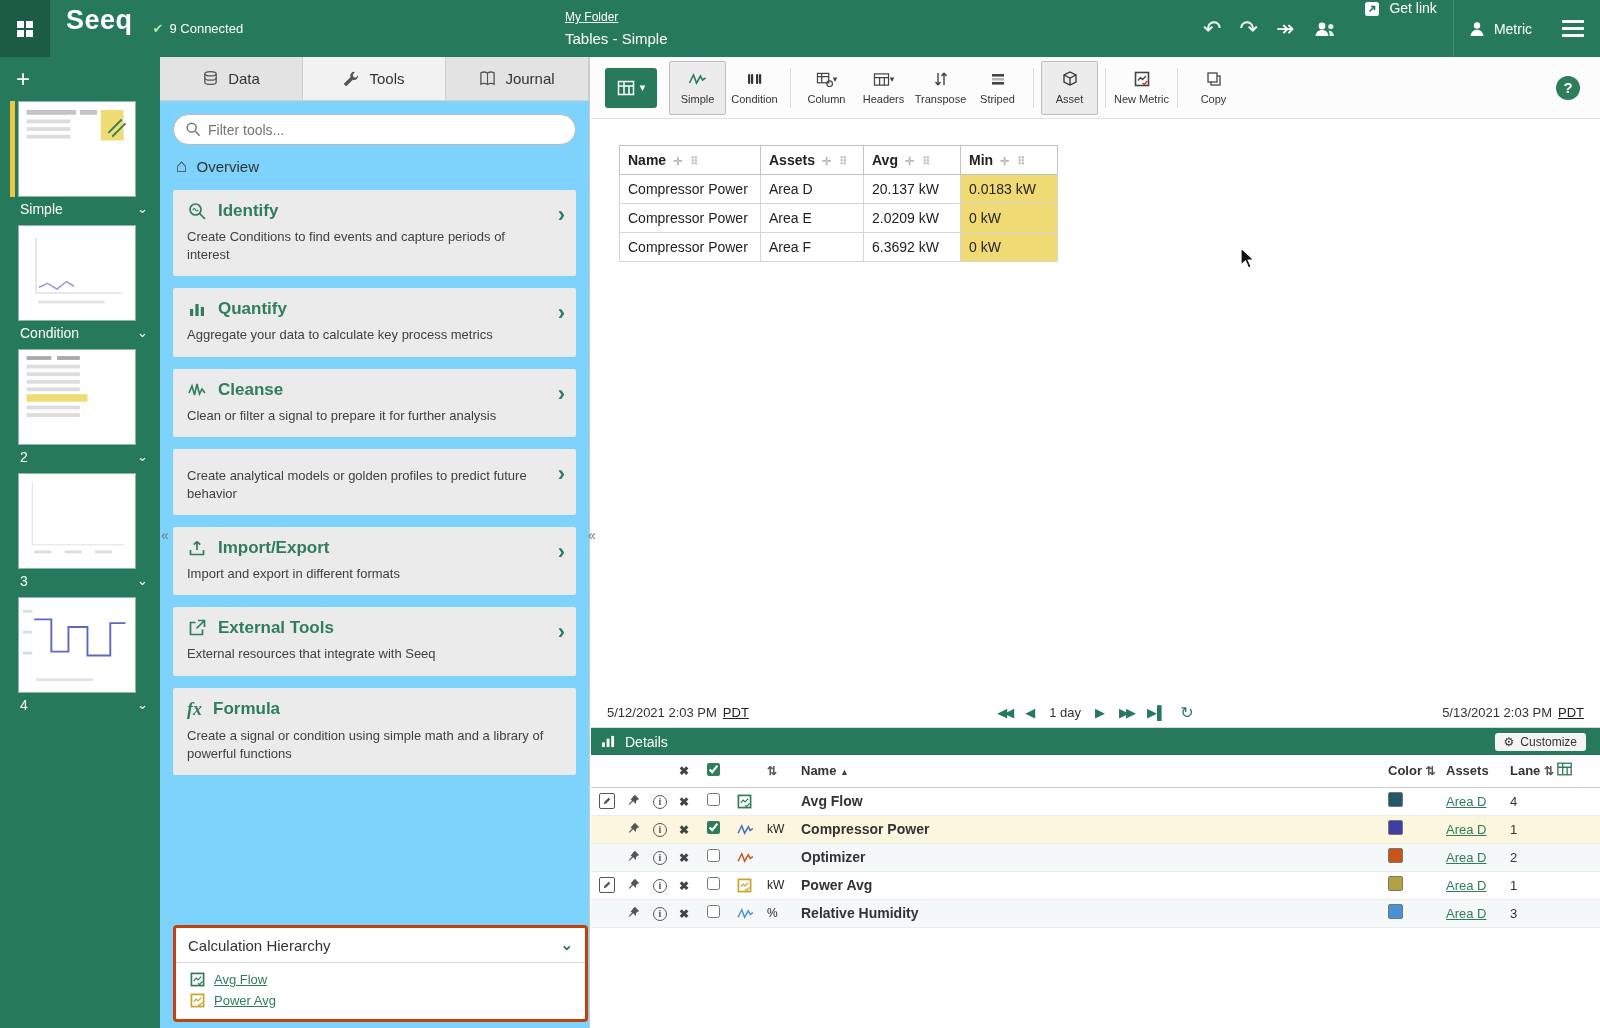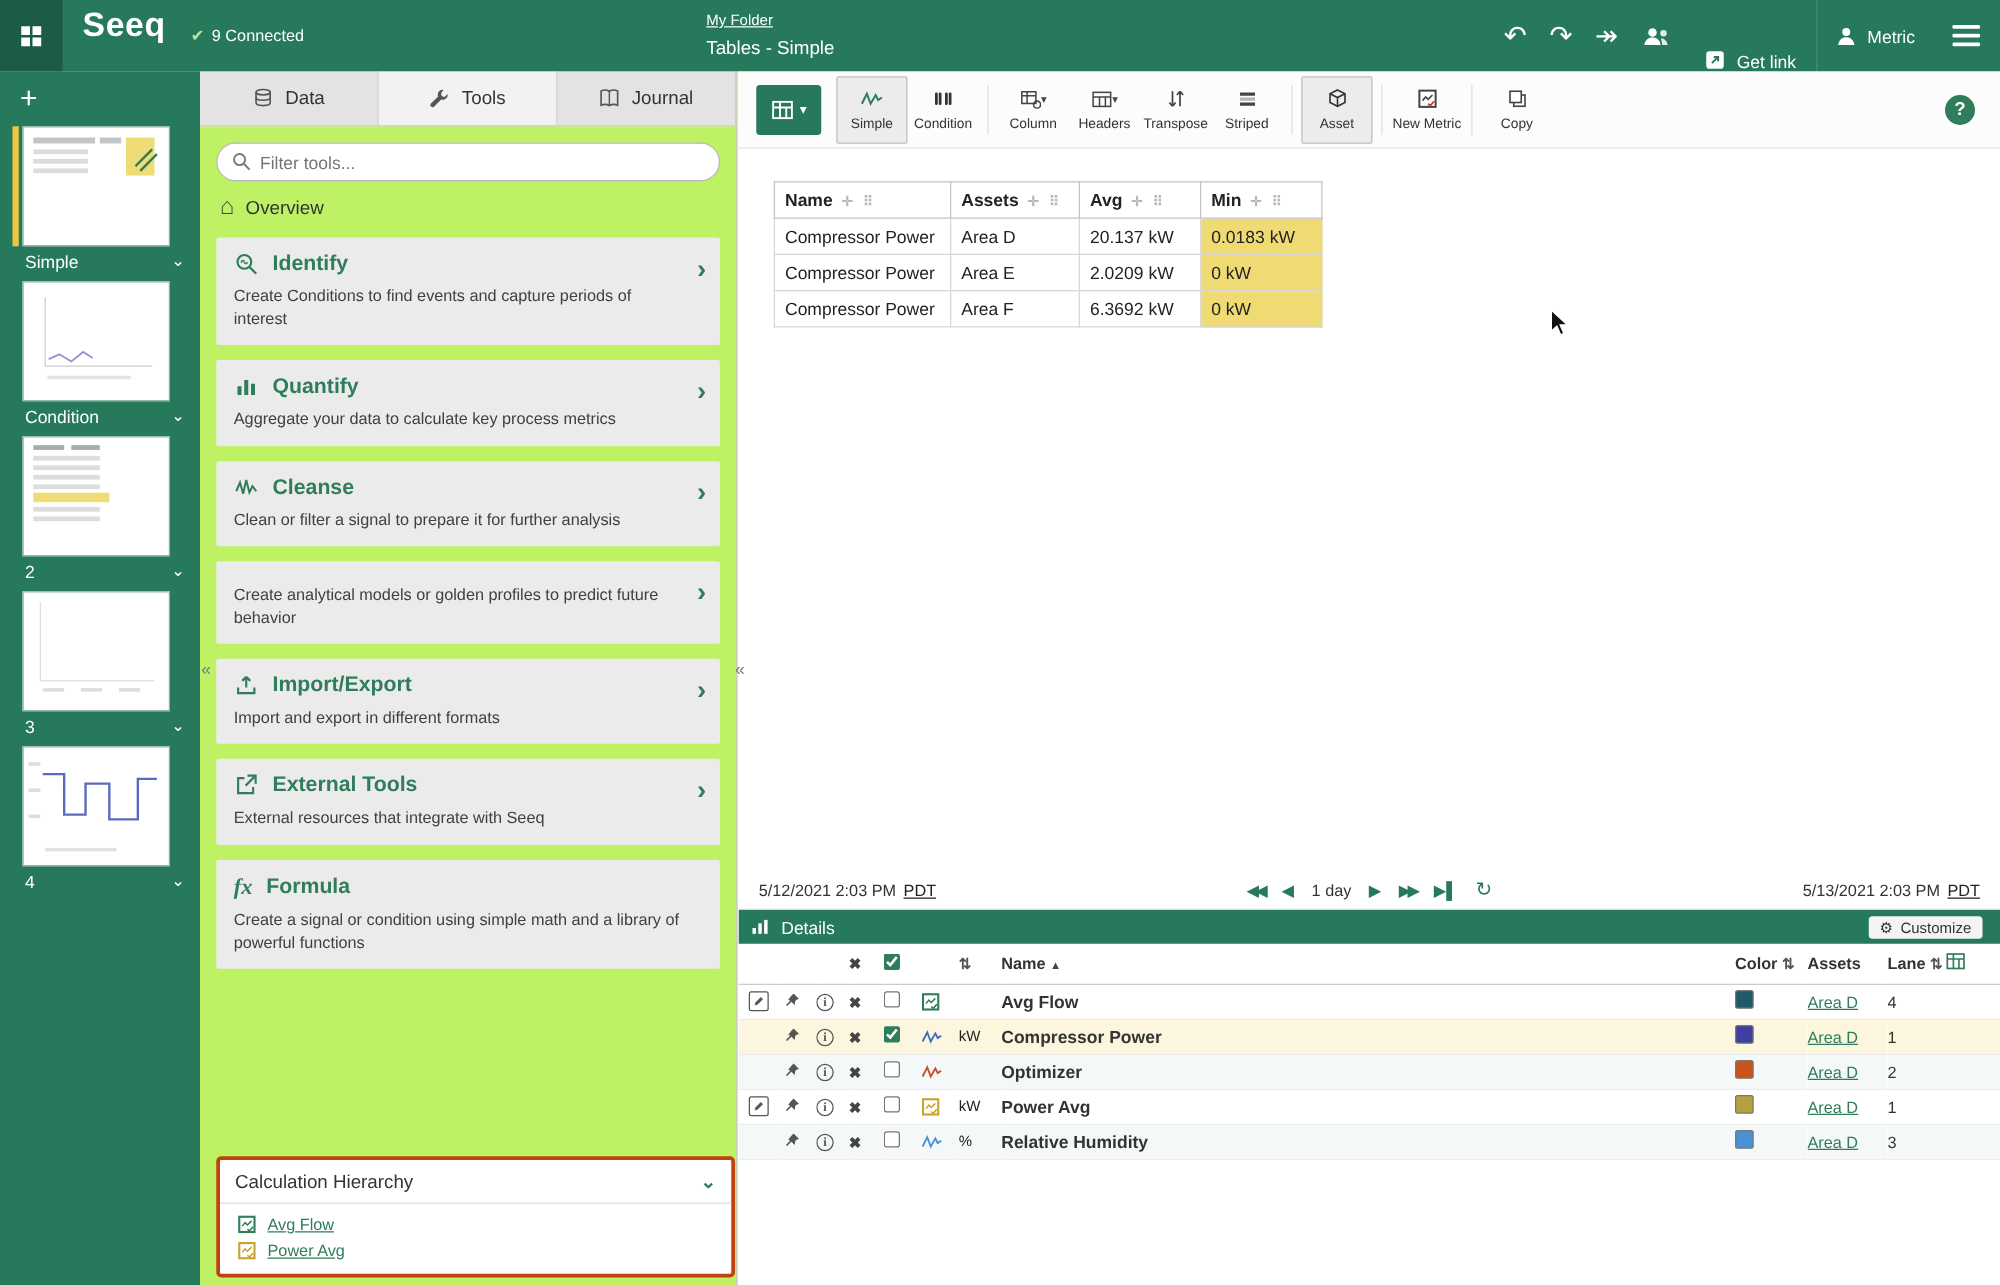--- a/index.html
+++ b/index.html
@@ -12,37 +12,37 @@
   .app-grid { width:50px; height:57px; background:#1c5c45; display:flex; align-items:center; justify-content:center; cursor:pointer; }
   .logo { font-size:27px; font-weight:bold; margin:0 20px 16px 16px; letter-spacing:.5px; cursor:pointer; }
   .connected { display:flex; align-items:center; gap:6px; font-size:13px; cursor:pointer; }
   .check { color:#b7e1a1; font-size:13px; }
   .tb-center { position:absolute; left:565px; width:320px; top:7px; }
   .breadcrumb { color:#fff; font-size:12px; text-decoration:underline; }
   .tb-title { font-size:15px; margin-top:5px; }
   .tb-right { margin-left:auto; display:flex; align-items:center; height:100%; }
   .tb-ic { font-size:22px; padding:0 9px; cursor:pointer; line-height:57px; }
   .tb-ic-svg { padding:0 9px; cursor:pointer; display:flex; align-items:center; height:100%; }
-  .getlink { display:flex; gap:8px; align-items:flex-end; padding:0 16px; font-size:14px; height:100%; cursor:pointer; }
+  .getlink { display:flex; gap:8px; align-items:flex-start; padding:0 16px; font-size:14px; height:100%; cursor:pointer; }
   .userbox { display:flex; gap:8px; align-items:center; padding:0 14px; font-size:14px; height:100%; border-left:1px solid rgba(255,255,255,.15); cursor:pointer; }
   .burger { width:22px; margin:0 16px; cursor:pointer; }
   .burger div { height:3px; background:#fff; margin:4px 0; border-radius:1px; }
 
   
   .sidebar { position:absolute; top:57px; left:0; width:160px; bottom:0; background:#27795c; }
   .add-btn { color:#fff; font-size:24px; margin:8px 0 0 16px; cursor:pointer; width:24px; }
   .ws { margin:8px 8px 4px 10px; cursor:pointer; }
   .thumbwrap { border-left:5px solid transparent; padding-left:3px; width:128px; }
   .ws.selected .thumbwrap { border-left-color:#eec643; }
   .thumb { width:118px; height:96px; background:#fff; border:1px solid #8fb7a6; }
   .ws-label { display:flex; justify-content:space-between; color:#fff; font-size:14px; margin:4px 4px 0 10px; }
   .ws-chev { font-size:13px; }
 
   
-  .tools-panel { position:absolute; top:57px; left:160px; width:430px; bottom:0; background:#bef264; border-right:1px solid #c9c9c9; }
+  .tools-panel { position:absolute; top:57px; left:160px; width:430px; bottom:0; background:#7dd3fc; border-right:1px solid #c9c9c9; }
   .ptabs { display:flex; height:44px; background:#e3e3e3; border-bottom:1px solid #d2d2d2; }
   .ptab { flex:1; display:flex; align-items:center; justify-content:center; gap:9px; font-size:15px; color:#333; border-right:1px solid #cfcfcf; cursor:pointer; }
   .ptab.active { background:#f2f2f2; border-bottom:1px solid #f2f2f2; }
   .filter-row { margin:13px 13px 10px; }
   .search-box { position:relative; }
   .search-box input { width:100%; height:31px; border:1px solid #b9b9b9; border-radius:16px; padding:0 10px 0 34px; font-size:14px; background:#fff; color:#333; outline:none; }
   .search-ic { position:absolute; left:12px; top:7px; }
   .overview { display:flex; align-items:center; gap:9px; margin:2px 16px 13px; font-size:15px; color:#333; cursor:pointer; }
   .home-ic { font-size:19px; color:#444; }
   .tool-card { background:#ebebeb; margin:0 13px 12px; padding:11px 30px 12px 14px; position:relative; cursor:pointer; border-radius:2px; }

